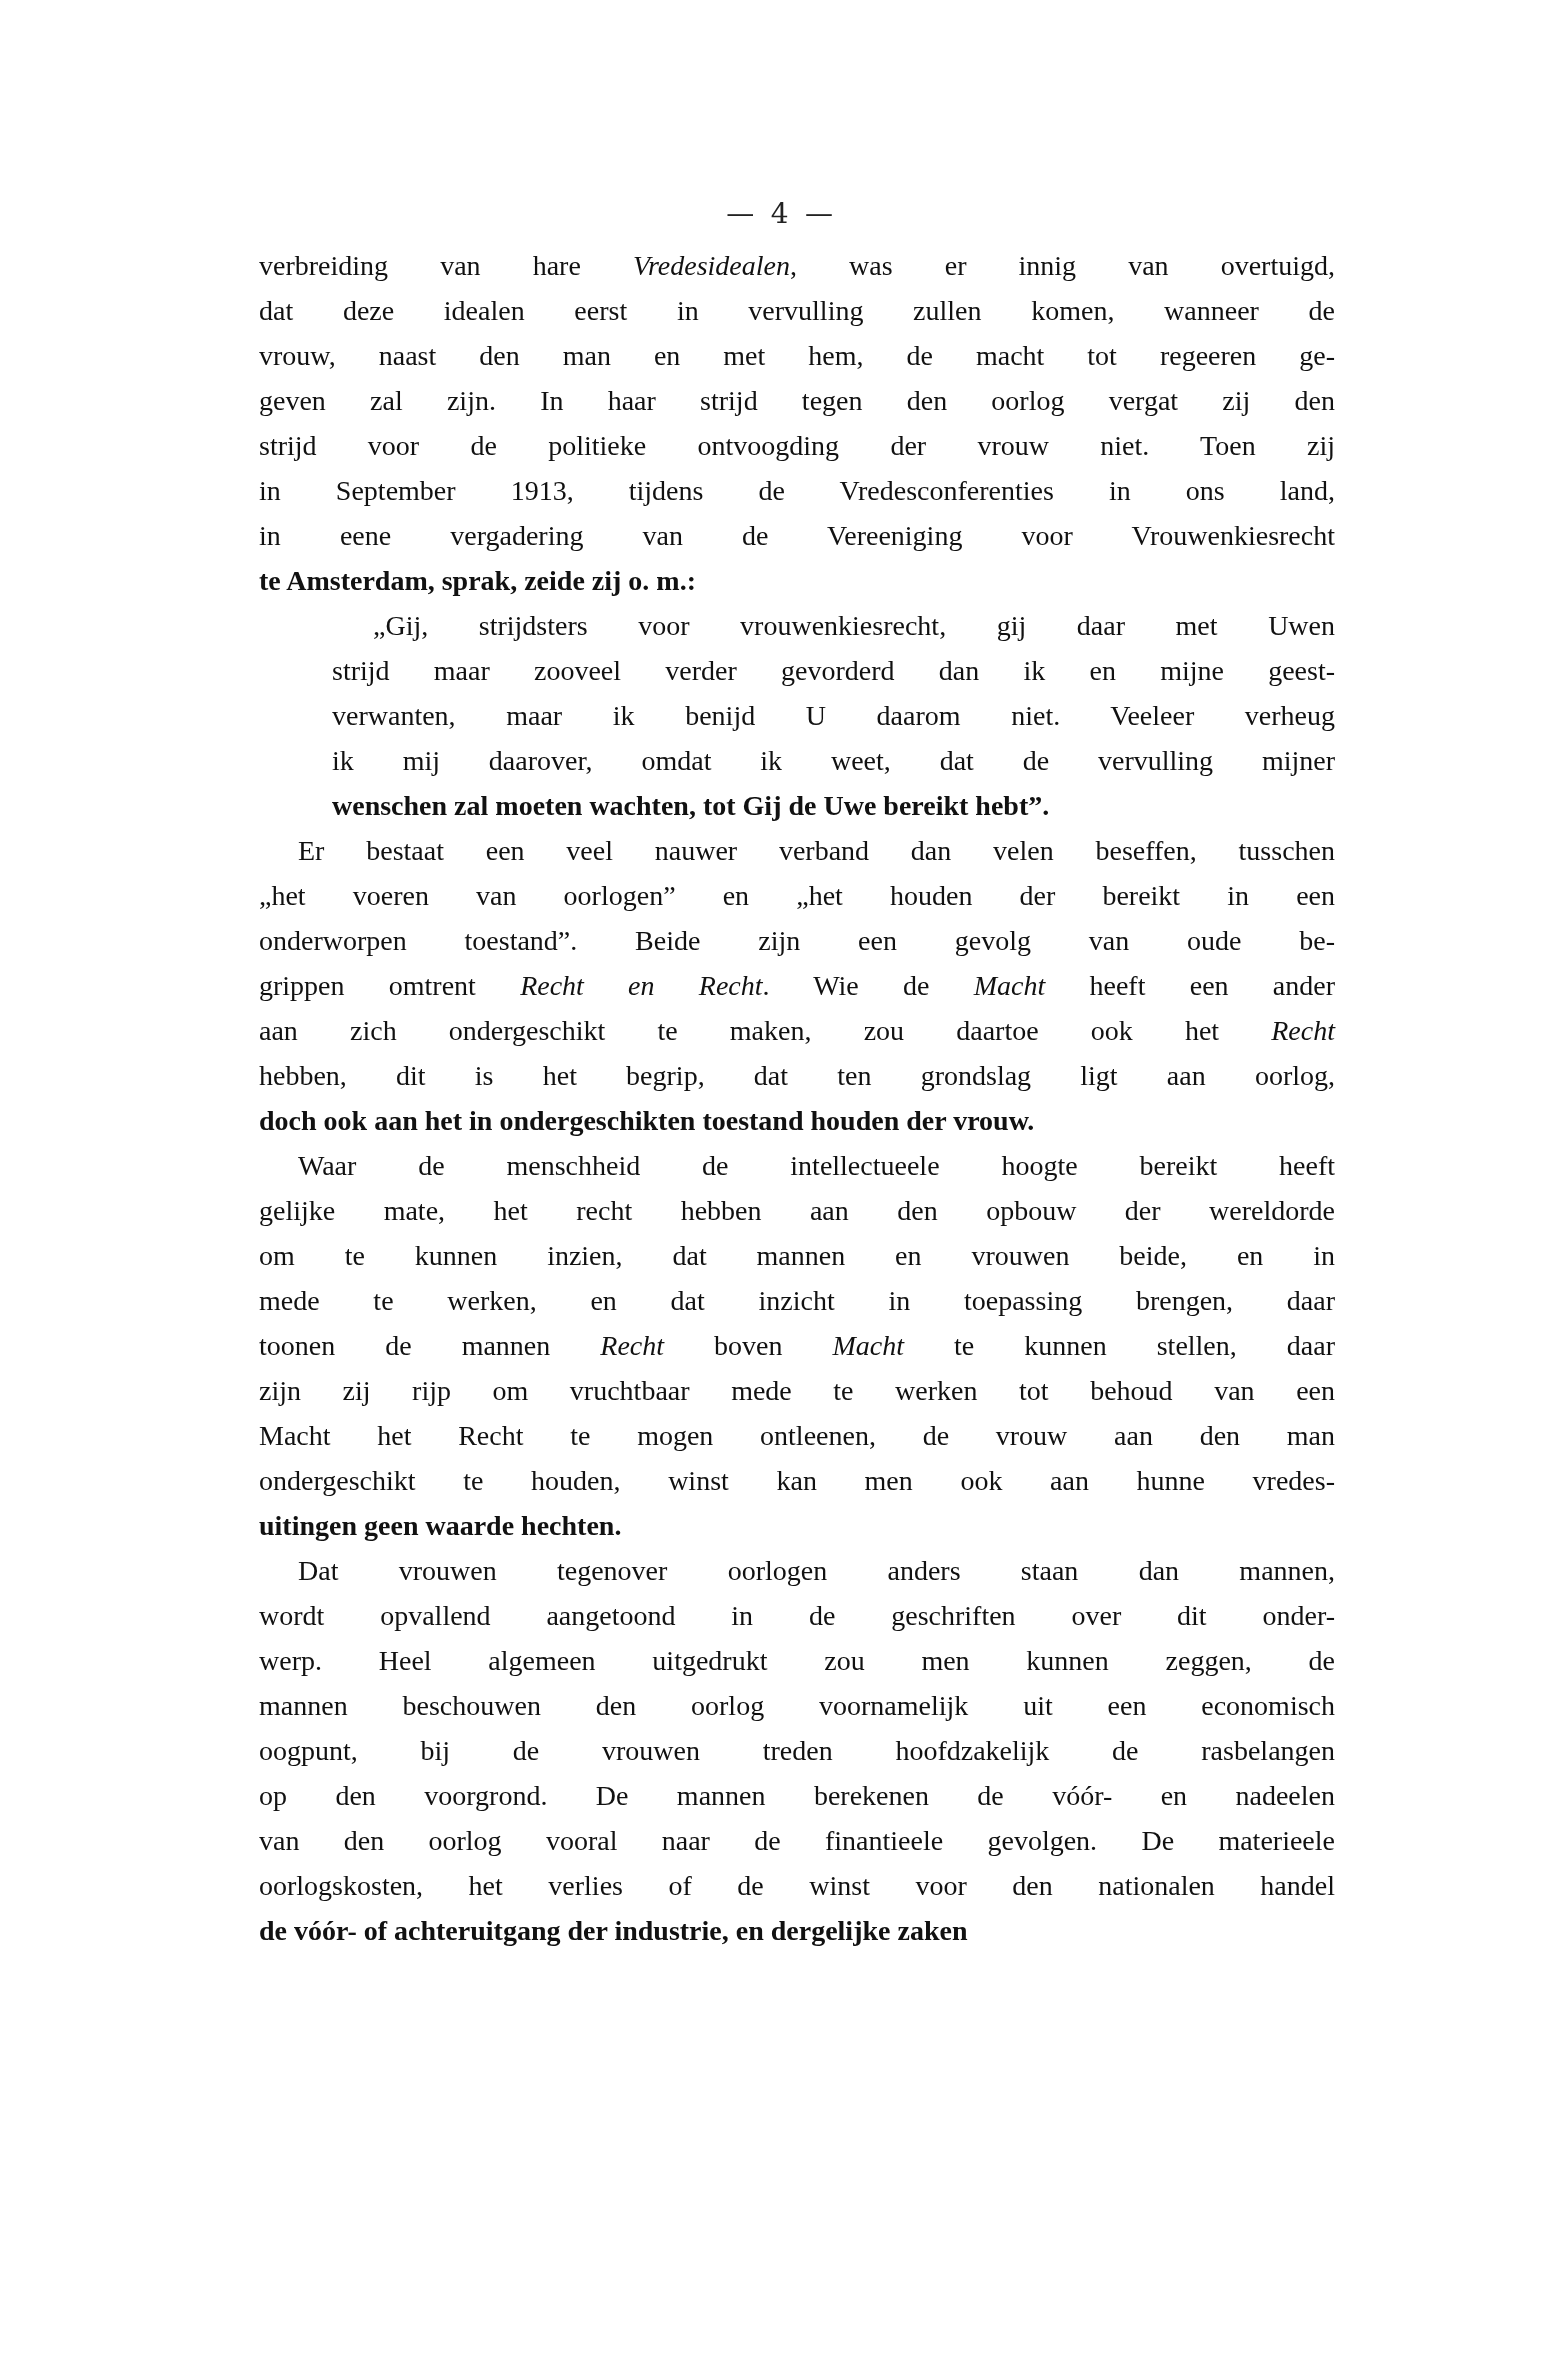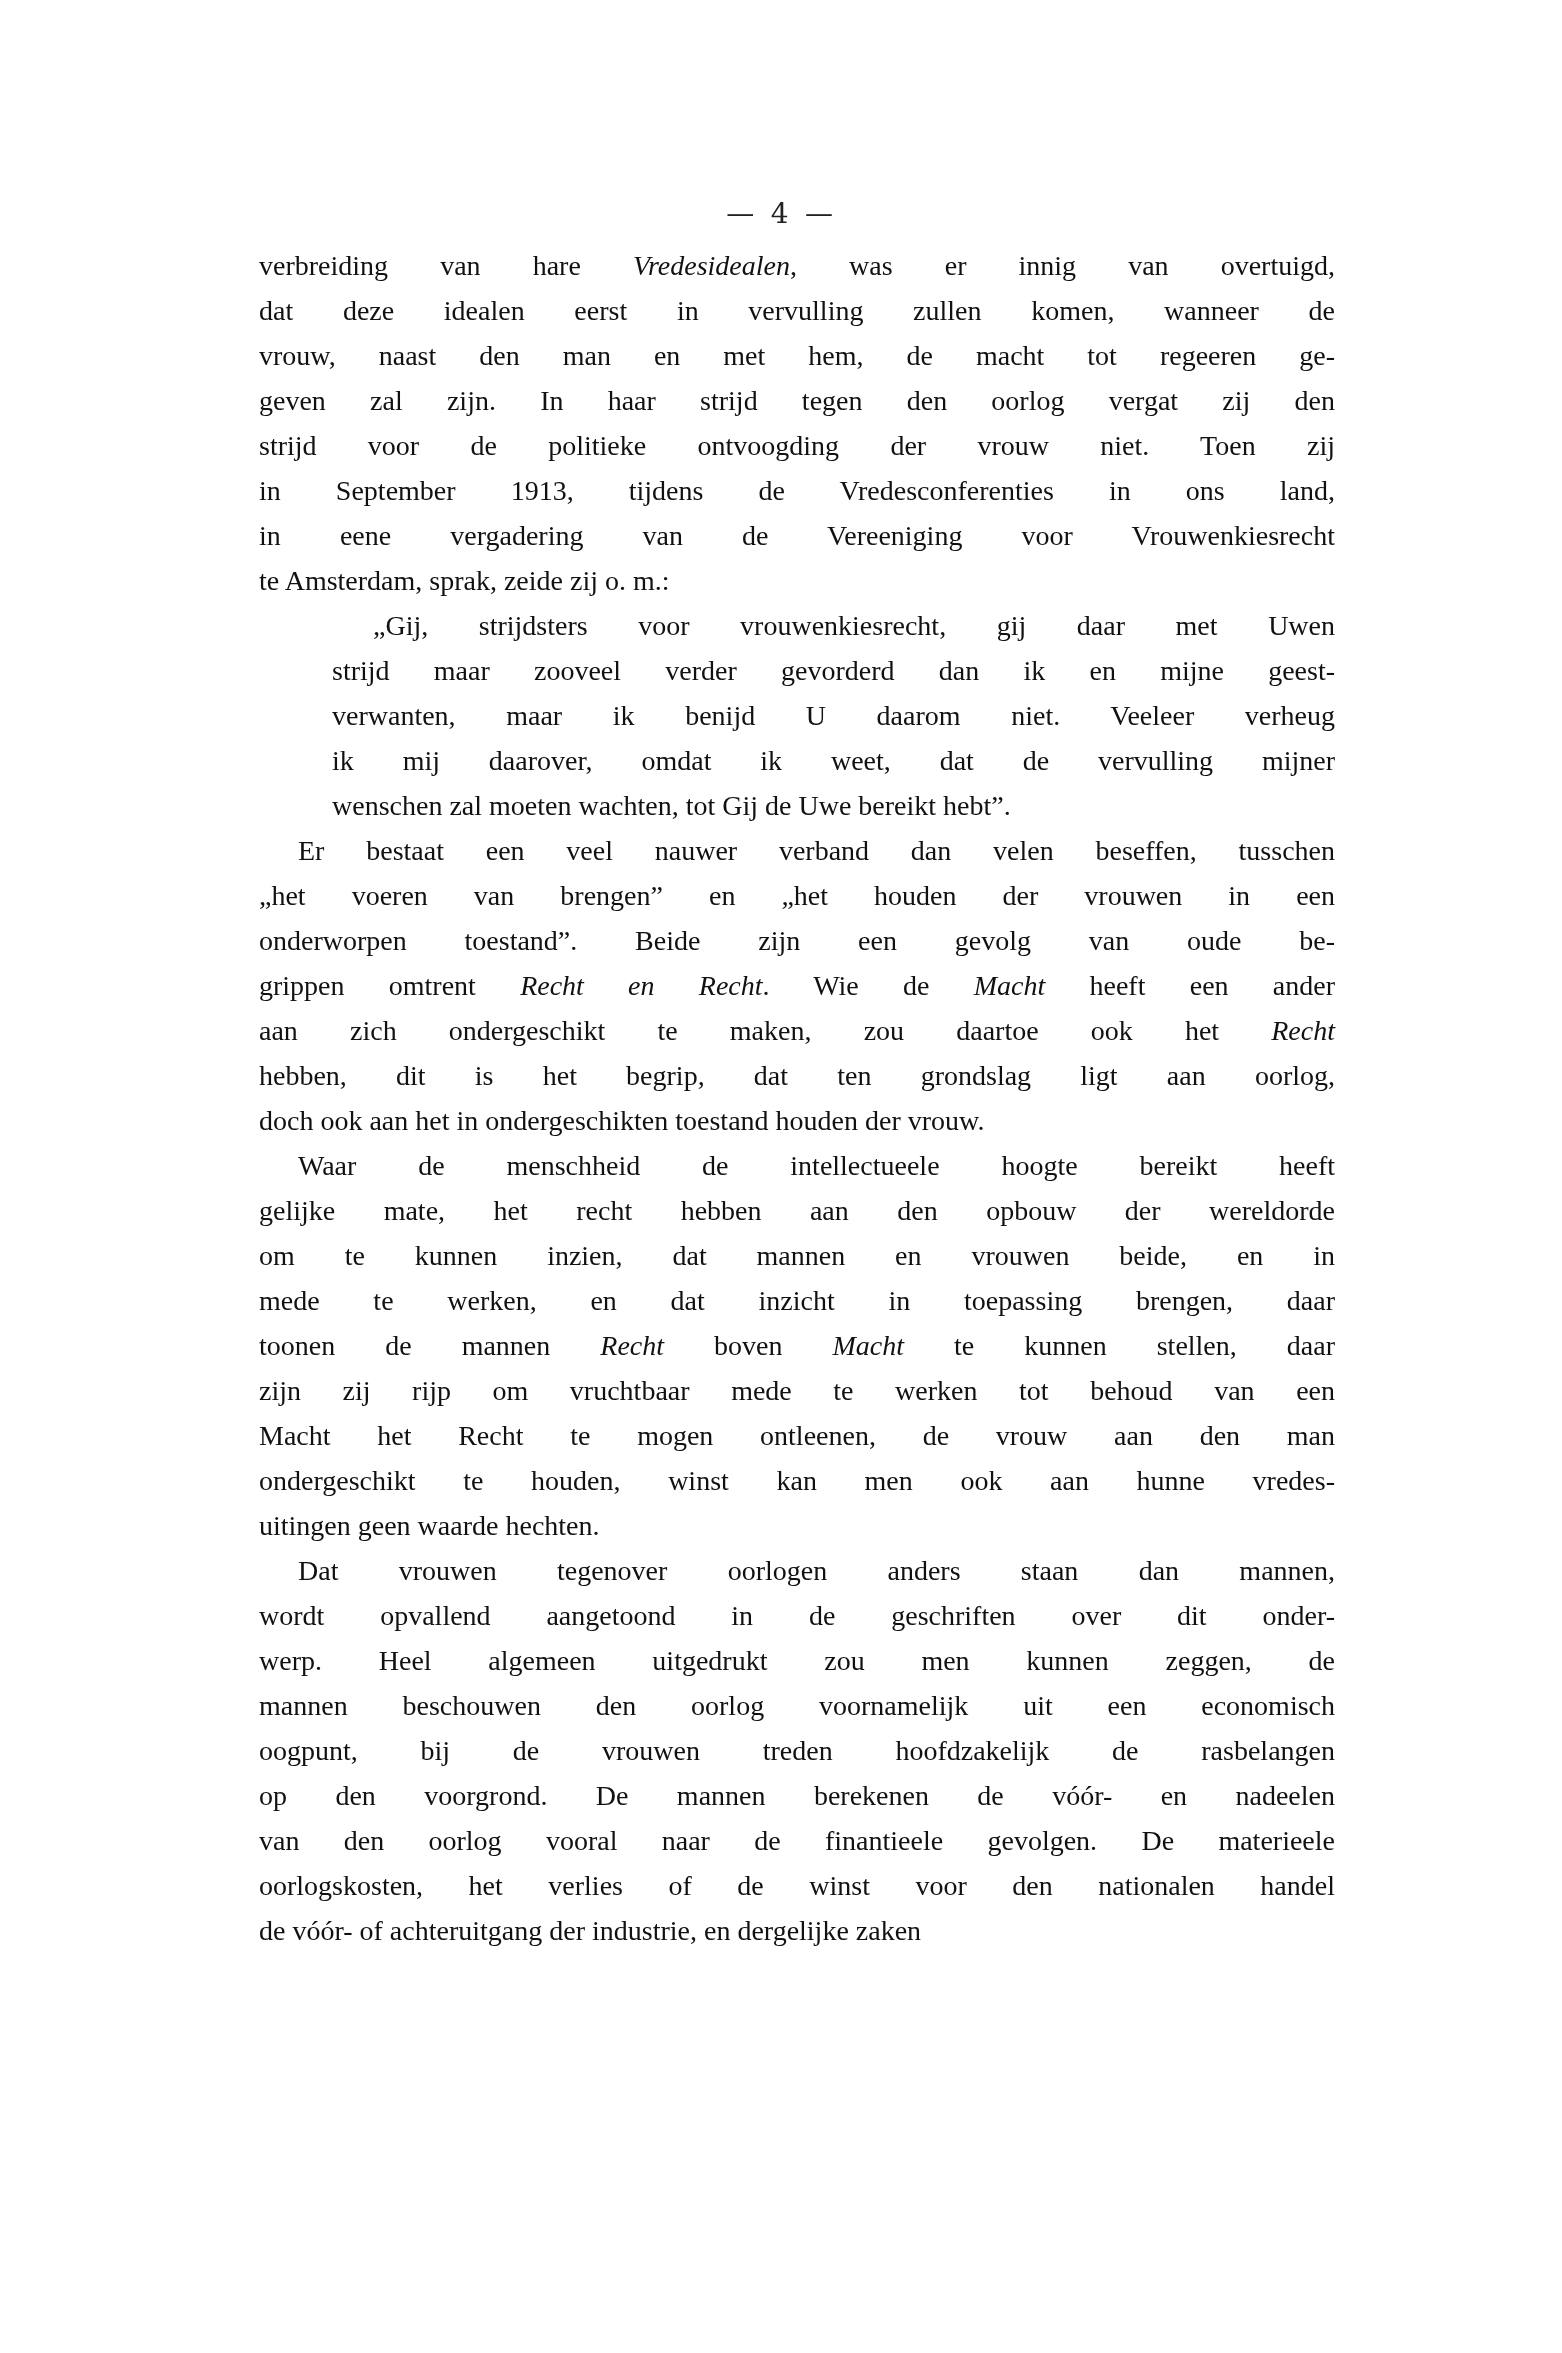--- a/index.html
+++ b/index.html
@@ -17,21 +17,21 @@
   .text-block {
     position: absolute; left: 259px; top: 243px; width: 1076px;
     font-size: 28px; line-height: 45px;
     font-family: "Liberation Serif", "DejaVu Serif", serif;
     transform: scaleX(1.0);
   }
   .line {
     display: block; white-space: nowrap; text-align: justify;
     text-align-last: justify; height: 45px; overflow: visible;
   }
-  .line.last { text-align-last: left; }
+  .line.last { text-align-last: left; font-weight: bold; }
   .quote .line { padding-left: 73px; }
   .quote .line.first { padding-left: 114px; }
   .indent { padding-left: 39px; }
   em { font-style: italic; margin-top: 6px; }
 </style>
 </head>
 <body>
 
 <div class="page">
   <div class="page-number">— 4 —</div>
@@ -49,21 +49,21 @@
       </div>
     <div class="quote">
         <span class="line first">„Gij, strijdsters voor vrouwenkiesrecht, gij daar met Uwen</span>
         <span class="line">strijd maar zooveel verder gevorderd dan ik en mijne geest-</span>
         <span class="line">verwanten, maar ik benijd U daarom niet. Veeleer verheug</span>
         <span class="line">ik mij daarover, omdat ik weet, dat de vervulling mijner</span>
         <span class="line last">wenschen zal moeten wachten, tot Gij de Uwe bereikt hebt”.</span>
       </div>
     <div>
         <span class="line first indent">Er bestaat een veel nauwer verband dan velen beseffen, tusschen</span>
-        <span class="line">„het voeren van brengen” en „het houden der vrouwen in een</span>
+        <span class="line">„het voeren van oorlogen” en „het houden der bereikt in een</span>
         <span class="line">onderworpen toestand”. Beide zijn een gevolg van oude be-</span>
         <span class="line">grippen omtrent <em>Recht en Recht</em>. Wie de <em>Macht</em> heeft een ander</span>
         <span class="line">aan zich ondergeschikt te maken, zou daartoe ook het <em>Recht</em></span>
         <span class="line">hebben, dit is het begrip, dat ten grondslag ligt aan oorlog,</span>
         <span class="line last">doch ook aan het in ondergeschikten toestand houden der vrouw.</span>
       </div>
     <div>
         <span class="line first indent">Waar de menschheid de intellectueele hoogte bereikt heeft</span>
         <span class="line">gelijke mate, het recht hebben aan den opbouw der wereldorde</span>
         <span class="line">om te kunnen inzien, dat mannen en vrouwen beide, en in</span>

